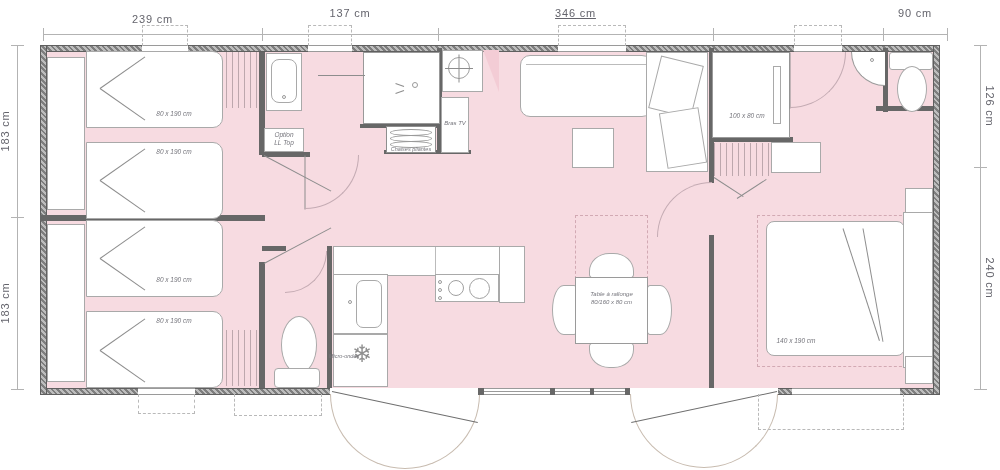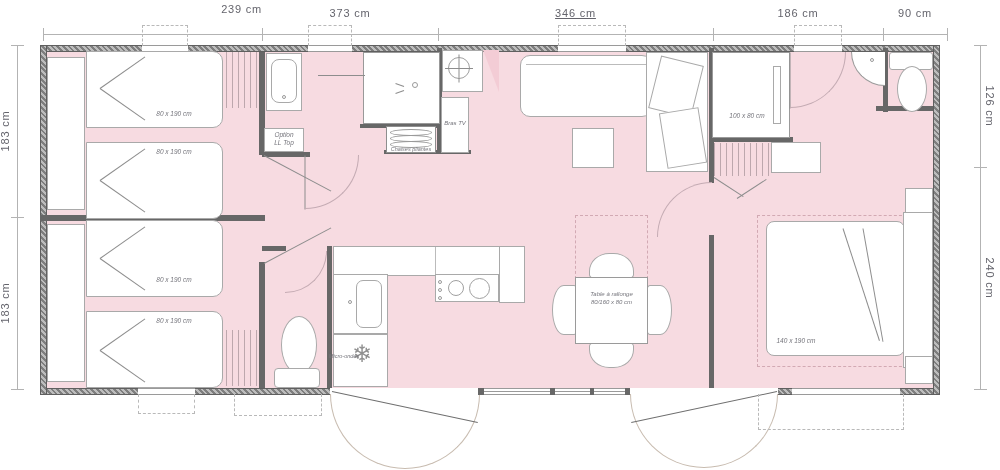--- a/index.html
+++ b/index.html
@@ -28,24 +28,23 @@
 
 <div class="plan">
 
   <div class="dline" style="left:43px;top:34px;width:905px;height:1px;"></div>
   <div class="dline" style="left:43px;top:28px;width:1px;height:13px;"></div>
   <div class="dline" style="left:262px;top:28px;width:1px;height:13px;"></div>
   <div class="dline" style="left:438px;top:28px;width:1px;height:13px;"></div>
   <div class="dline" style="left:713px;top:28px;width:1px;height:13px;"></div>
   <div class="dline" style="left:883px;top:28px;width:1px;height:13px;"></div>
   <div class="dline" style="left:947px;top:28px;width:1px;height:13px;"></div>
-  <div class="dim" style="left:43px;top:3px;width:219px;text-align:right;">239 cm</div>
-  <div class="dim" style="left:262px;top:7px;width:176px;">373 cm</div>
+  <div class="dim" style="left:43px;top:13px;width:219px;">239 cm</div>
+  <div class="dim" style="left:262px;top:7px;width:176px;">137 cm</div>
   <div class="dim" style="left:438px;top:7px;width:275px;text-decoration:underline;">346 cm</div>
-  <div class="dim" style="left:713px;top:7px;width:170px;">186 cm</div>
   <div class="dim" style="left:883px;top:7px;width:64px;">90 cm</div>
 
   <div class="dline" style="left:17px;top:45px;width:1px;height:345px;"></div>
   <div class="dline" style="left:11px;top:45px;width:13px;height:1px;"></div>
   <div class="dline" style="left:11px;top:217px;width:13px;height:1px;"></div>
   <div class="dline" style="left:11px;top:389px;width:13px;height:1px;"></div>
   <div class="dim" style="left:-33px;top:125px;width:76px;transform:rotate(-90deg);">183 cm</div>
   <div class="dim" style="left:-33px;top:297px;width:76px;transform:rotate(-90deg);">183 cm</div>
 
   <div class="dline" style="left:980px;top:45px;width:1px;height:345px;"></div>

